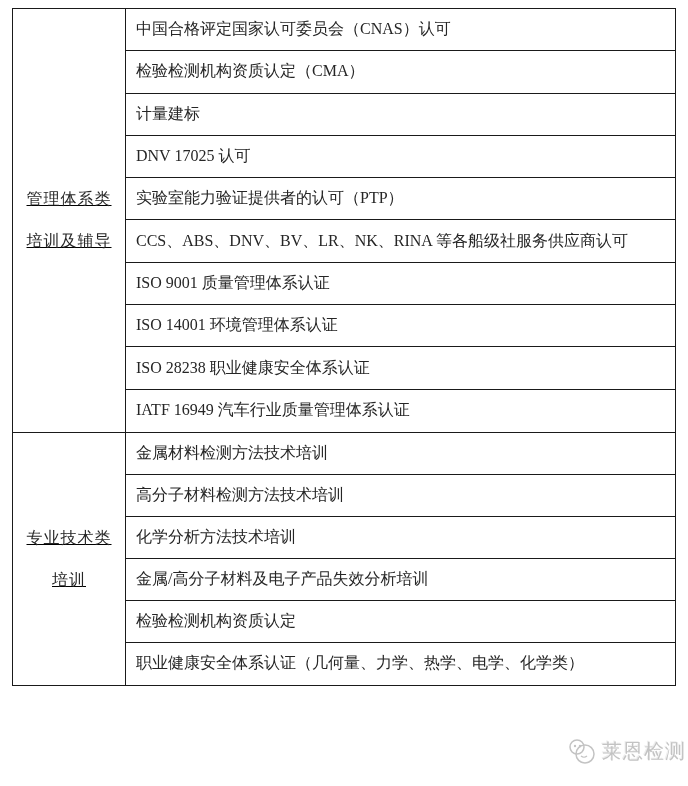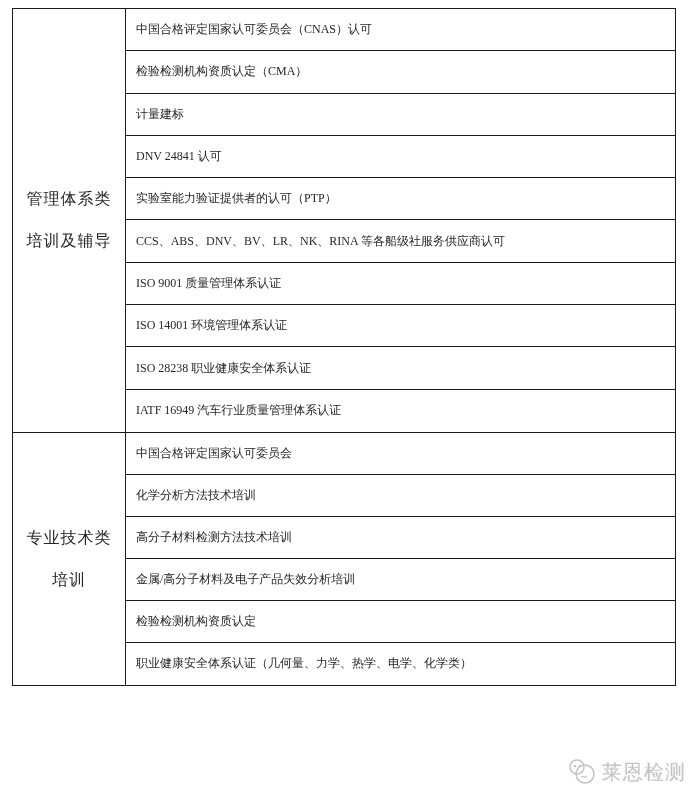--- a/index.html
+++ b/index.html
@@ -35,20 +35,21 @@
   }
   .cat-cell {
     width: 112px;
     flex: 0 0 112px;
     border-right: 1px solid #1a1a1a;
     display: flex;
     flex-direction: column;
     justify-content: center;
     align-items: center;
     text-align: center;
+    text-decoration: underline;
   }
   .cat-line {
     font-size: 16px;
     line-height: 42px;
     color: #262626;
     letter-spacing: 1px;
     white-space: nowrap;
   }
   .items {
     flex: 1 1 auto;
@@ -56,35 +57,35 @@
     flex-direction: column;
     min-width: 0;
   }
   .item-cell {
     box-sizing: border-box;
     border-bottom: 1px solid #1a1a1a;
     display: flex;
     align-items: center;
     padding-left: 10px;
     padding-right: 4px;
-    font-size: 12px;
+    font-size: 16px;
     color: #262626;
     white-space: nowrap;
     overflow: hidden;
   }
   .section-0 .item-cell { height: 42.3px; }
   .section-1 .item-cell { height: 42px; }
   .items .item-cell:last-child { border-bottom: none; }
 
   .watermark {
     position: absolute;
     right: 2px;
-    top: 758px;
+    top: 738px;
     display: flex;
-    align-items: center;
+    align-items: flex-start;
     gap: 5px;
     color: #c3c3c3;
     pointer-events: none;
   }
   .watermark-text {
     font-size: 20px;
     letter-spacing: 1px;
     color: #c3c3c3;
     text-shadow: 1px 1px 0 #ffffff, -1px -1px 0 #eeeeee;
     white-space: nowrap;
@@ -103,38 +104,38 @@
   <div class="services-table" id="services-table">
       <div class="section section-0">
         <div class="cat-cell">
           <div class="cat-line">管理体系类</div>
           <div class="cat-line">培训及辅导</div>
         </div>
         <div class="items">
           <div class="item-cell">中国合格评定国家认可委员会（CNAS）认可</div>
           <div class="item-cell">检验检测机构资质认定（CMA）</div>
           <div class="item-cell">计量建标</div>
-          <div class="item-cell">DNV 24841 认可</div>
+          <div class="item-cell">DNV 17025 认可</div>
           <div class="item-cell">实验室能力验证提供者的认可（PTP）</div>
           <div class="item-cell">CCS、ABS、DNV、BV、LR、NK、RINA 等各船级社服务供应商认可</div>
           <div class="item-cell">ISO 9001 质量管理体系认证</div>
           <div class="item-cell">ISO 14001 环境管理体系认证</div>
           <div class="item-cell">ISO 28238 职业健康安全体系认证</div>
           <div class="item-cell">IATF 16949 汽车行业质量管理体系认证</div>
         </div>
       </div>
       <div class="section section-1">
         <div class="cat-cell">
           <div class="cat-line">专业技术类</div>
           <div class="cat-line">培训</div>
         </div>
         <div class="items">
-          <div class="item-cell">中国合格评定国家认可委员会</div>
+          <div class="item-cell">金属材料检测方法技术培训</div>
+          <div class="item-cell">高分子材料检测方法技术培训</div>
           <div class="item-cell">化学分析方法技术培训</div>
-          <div class="item-cell">高分子材料检测方法技术培训</div>
           <div class="item-cell">金属/高分子材料及电子产品失效分析培训</div>
           <div class="item-cell">检验检测机构资质认定</div>
           <div class="item-cell">职业健康安全体系认证（几何量、力学、热学、电学、化学类）</div>
         </div>
       </div>
     </div>
 
   <div class="watermark">
     <svg class="watermark-logo" viewBox="0 0 30 28" xmlns="http://www.w3.org/2000/svg" fill="none">
       <circle cx="10" cy="9" r="7" stroke="#c3c3c3" stroke-width="1.5"></circle>

